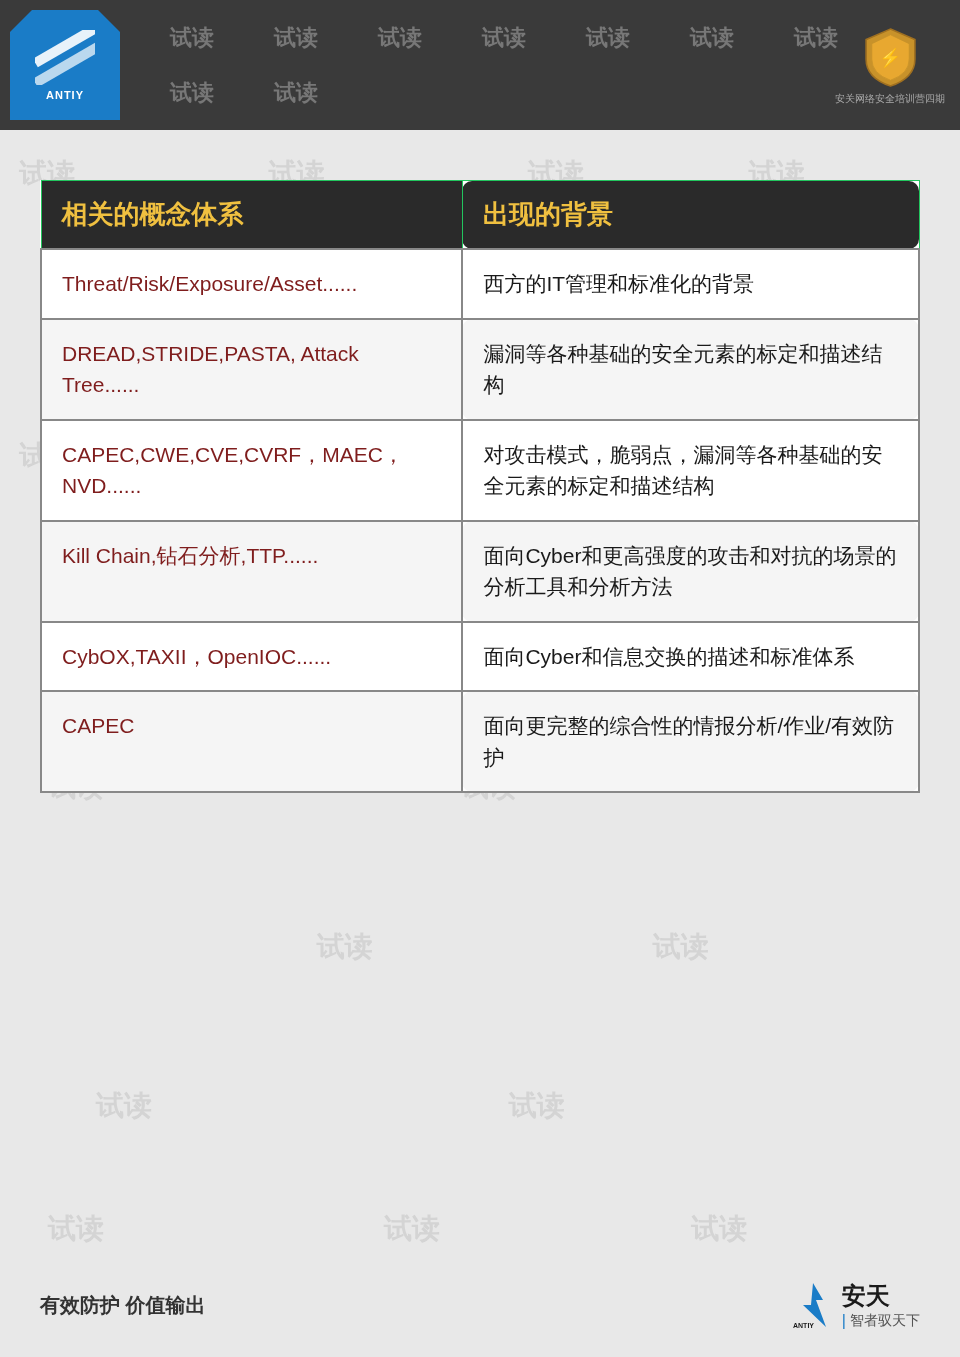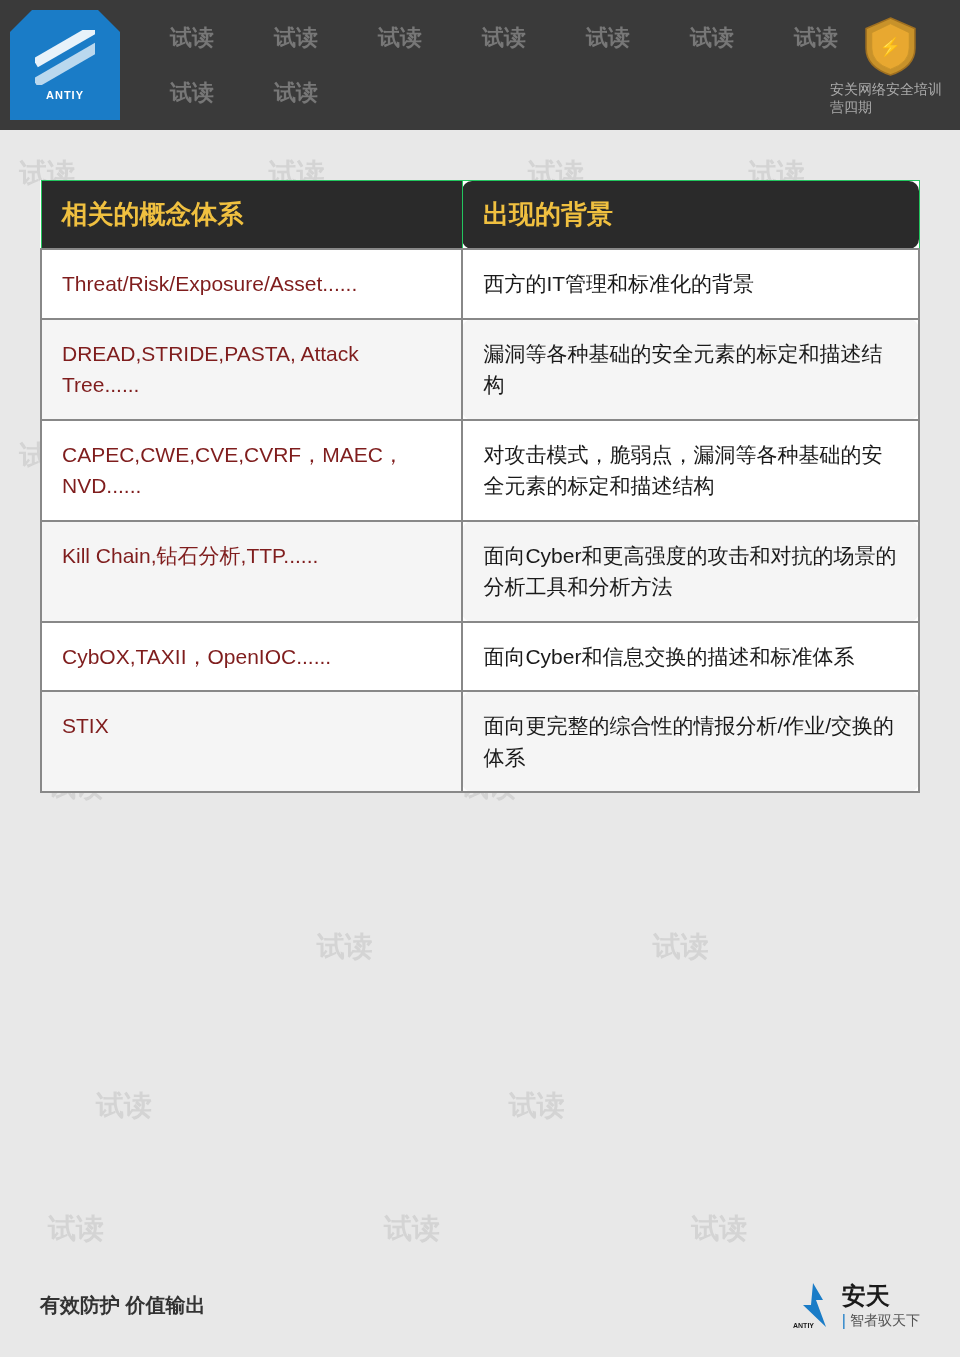--- a/index.html
+++ b/index.html
@@ -100,22 +100,22 @@
       width: 120px;
       height: 110px;
       display: flex;
       flex-direction: column;
       align-items: center;
       justify-content: center;
     }
 
     .top-right-tagline {
       color: #aaa;
-      font-size: 14px;
-      text-align: left;
+      font-size: 10px;
+      text-align: right;
       margin-top: 2px;
     }
 
     
     .page-content {
       width: 100%;
       height: calc(1357px - 130px);
       background: #e8e8e8;
       position: relative;
       padding: 50px 40px 80px 40px;
@@ -313,22 +313,22 @@
         </tr>
         <tr>
           <td class="left-col">Kill Chain,钻石分析,TTP......</td>
           <td class="right-col">面向Cyber和更高强度的攻击和对抗的场景的分析工具和分析方法</td>
         </tr>
         <tr>
           <td class="left-col">CybOX,TAXII，OpenIOC......</td>
           <td class="right-col">面向Cyber和信息交换的描述和标准体系</td>
         </tr>
         <tr>
-          <td class="left-col">STIX</td>
-          <td class="right-col">面向更完整的综合性的情报分析/作业/交换的体系</td>
+          <td class="left-col">CAPEC</td>
+          <td class="right-col">面向更完整的综合性的情报分析/作业/有效防护</td>
         </tr>
       </tbody>
   </table>
 
 </div>
 
 <div class="footer">
   <div class="footer-left">有效防护 价值输出</div>
   <div class="footer-right">
     <div class="footer-logo-antiy">

